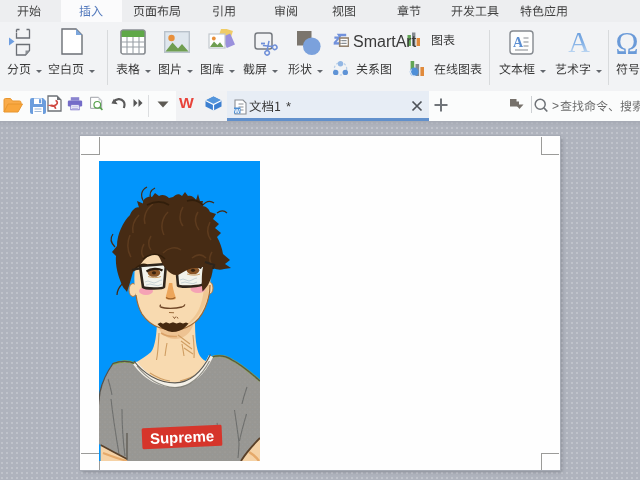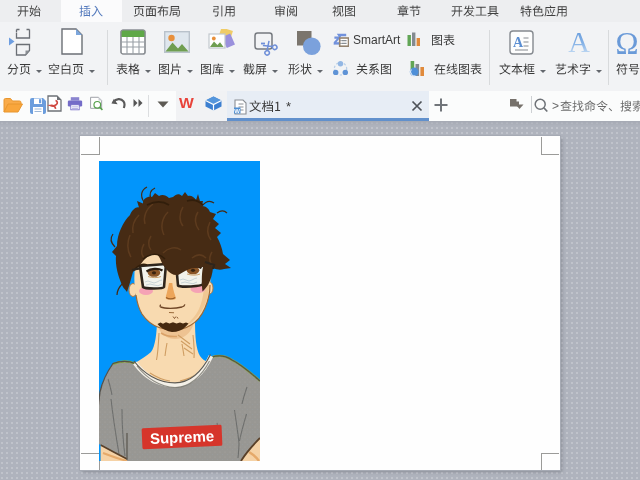--- a/index.html
+++ b/index.html
@@ -4,21 +4,21 @@
 <style>
 html,body{margin:0;padding:0;}
 body{width:640px;height:480px;overflow:hidden;font-family:"Liberation Sans",sans-serif;position:relative;background:#afb3bd;}
 .abs{position:absolute;}
 
 #tabbar{left:0;top:0;width:640px;height:22px;background:#edeef0;}
 .tab{position:absolute;top:0;height:22px;line-height:23px;font-size:12px;color:#4a4a4a;}
 .tab.active{color:#5a87c2;background:#fbfbfc;}
 
 #ribbon{left:0;top:22px;width:640px;height:69px;background:#f2f3f5;border-bottom:1px solid #e2e3e5;}
-.rlabel{position:absolute;font-size:12px;color:#3a3a3a;white-space:nowrap;}
+.rlabel{position:absolute;font-size:16px;color:#3a3a3a;white-space:nowrap;}
 .dar{display:inline-block;width:0;height:0;border-left:3px solid transparent;border-right:3px solid transparent;border-top:3.8px solid #63676d;vertical-align:2px;margin-left:4px;}
 .vsep{position:absolute;width:1px;background:#d8dadc;}
 
 #qbar{left:0;top:91px;width:640px;height:30px;background:#fbfcfc;}
 #doctab{position:absolute;left:225px;top:0px;width:204px;height:30px;background:#e7edf5;border-bottom:3px solid #6190cc;box-sizing:border-box;}
 
 #docarea{left:0;top:121px;width:640px;height:359px;background:#afb3bd;background-image:radial-gradient(circle at 2px 2px, rgba(255,255,255,0.22) 0.7px, rgba(255,255,255,0) 1.2px);background-size:5px 5px;}
 #dashad{left:0;top:121px;width:640px;height:5px;background:linear-gradient(#a5a9b3,rgba(177,181,191,0));z-index:2;}
 #page{position:absolute;z-index:1;left:80px;top:136px;width:480px;height:334px;background:#fefefe;box-shadow:0 0 0 1px #a6aab4, 2px 2px 3px rgba(100,104,112,0.5);}
 .mark{position:absolute;z-index:2;background:#9b9b99;}

